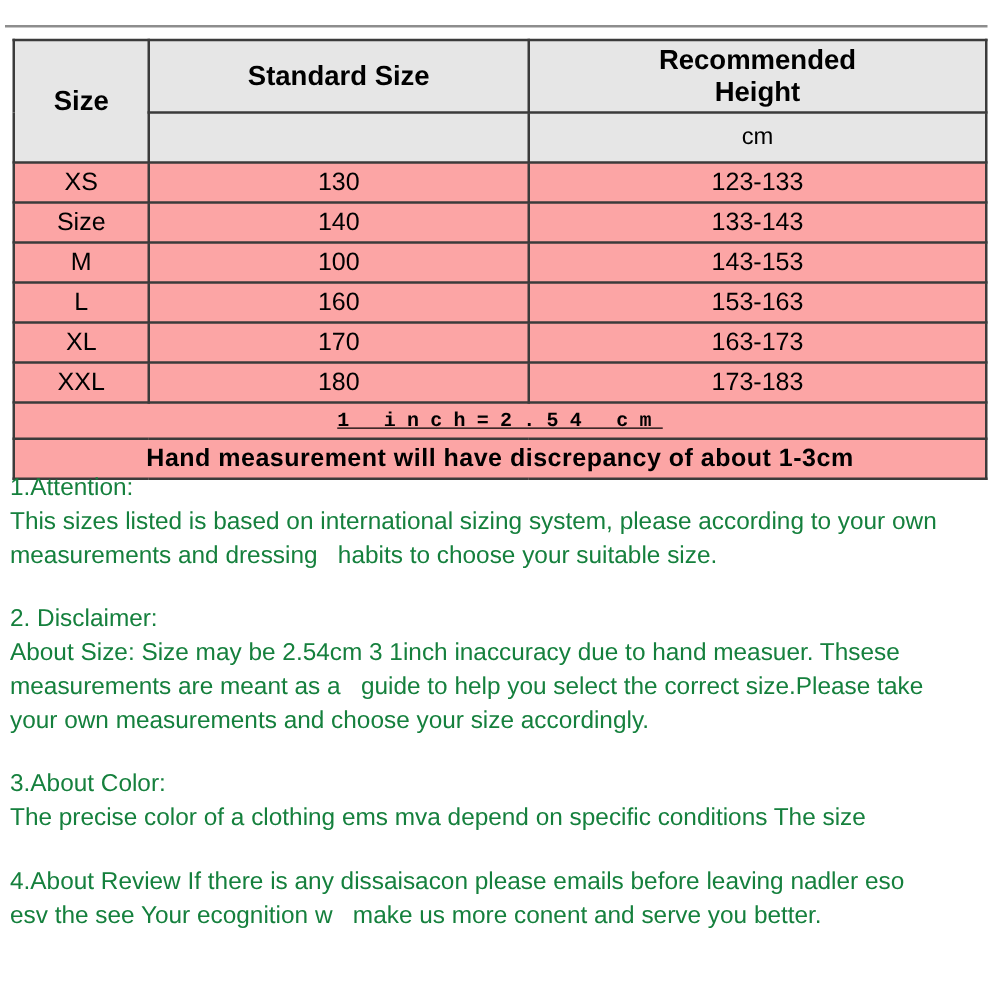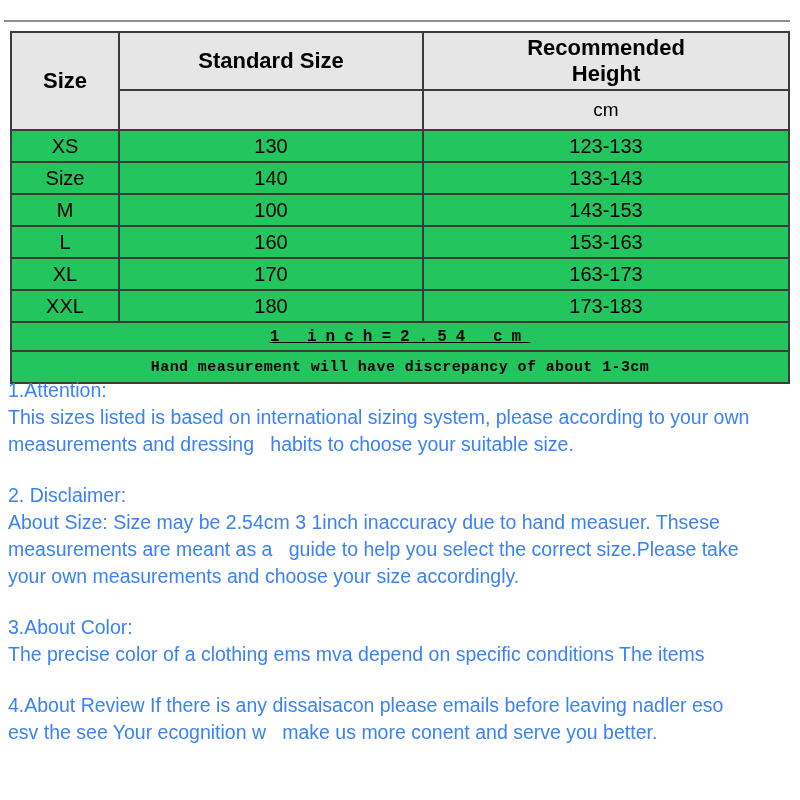--- a/index.html
+++ b/index.html
@@ -29,38 +29,38 @@
     padding:0;
   }
   .size-chart thead th { background:#e6e6e6; font-size:22px; font-weight:bold; }
   col.c1 { width:108px; }
   col.c2 { width:304px; }
   col.c3 { width:366px; }
   tr.hdr-main { height:58px; }
   tr.hdr-sub  { height:40px; }
   tr.hdr-sub th { font-weight:normal; font-size:19px; }
   .recommended-wrap { display:inline-block; width:190px; line-height:26px; }
-  tbody td { font-size:20px; height:30px; background:#22c55e; }
+  tbody td { font-size:20px; height:30px; background:#fca5a5; }
   tr.note-inch td {
     height:27px;
     font-family:"Liberation Mono","DejaVu Sans Mono",monospace;
     font-weight:bold; font-size:16px; letter-spacing:9px;text-decoration:underline;
   }
   tr.note-hand td {
     height:30px;
-    font-family:Liberation Mono, monospace;
-    font-weight:bold; font-size:15px; letter-spacing:0.4px;
+    font-family:Liberation Sans, sans-serif;
+    font-weight:bold; font-size:20px; letter-spacing:0.4px;
   }
   .notes { position:absolute; top:377px; left:8px; width:786px; }
   .note-section { margin:0 0 24px 0; }
   .note-line {
     font-size:19.5px;
     line-height:27px;
     white-space:pre-wrap;
-    color:#3b82f6;
+    color:#15803d;
   }
 </style>
 </head>
 <body>
 
 <div class="top-line"></div>
 
 <div class="chart-wrap">
   <table class="size-chart">
     <colgroup>
@@ -129,19 +129,19 @@
     <div class="note-line">measurements and dressing   habits to choose your suitable size.</div>
   </div>
   <div class="note-section">
     <div class="note-line">2. Disclaimer:</div>
     <div class="note-line">About Size: Size may be 2.54cm 3 1inch inaccuracy due to hand measuer. Thsese</div>
     <div class="note-line">measurements are meant as a   guide to help you select the correct size.Please take</div>
     <div class="note-line">your own measurements and choose your size accordingly.</div>
   </div>
   <div class="note-section">
     <div class="note-line">3.About Color:</div>
-    <div class="note-line">The precise color of a clothing ems mva depend on specific conditions The items</div>
+    <div class="note-line">The precise color of a clothing ems mva depend on specific conditions The size</div>
   </div>
   <div class="note-section">
     <div class="note-line">4.About Review If there is any dissaisacon please emails before leaving nadler eso</div>
     <div class="note-line">esv the see Your ecognition w   make us more conent and serve you better.</div>
   </div>
 </div>
 
 </body></html>

